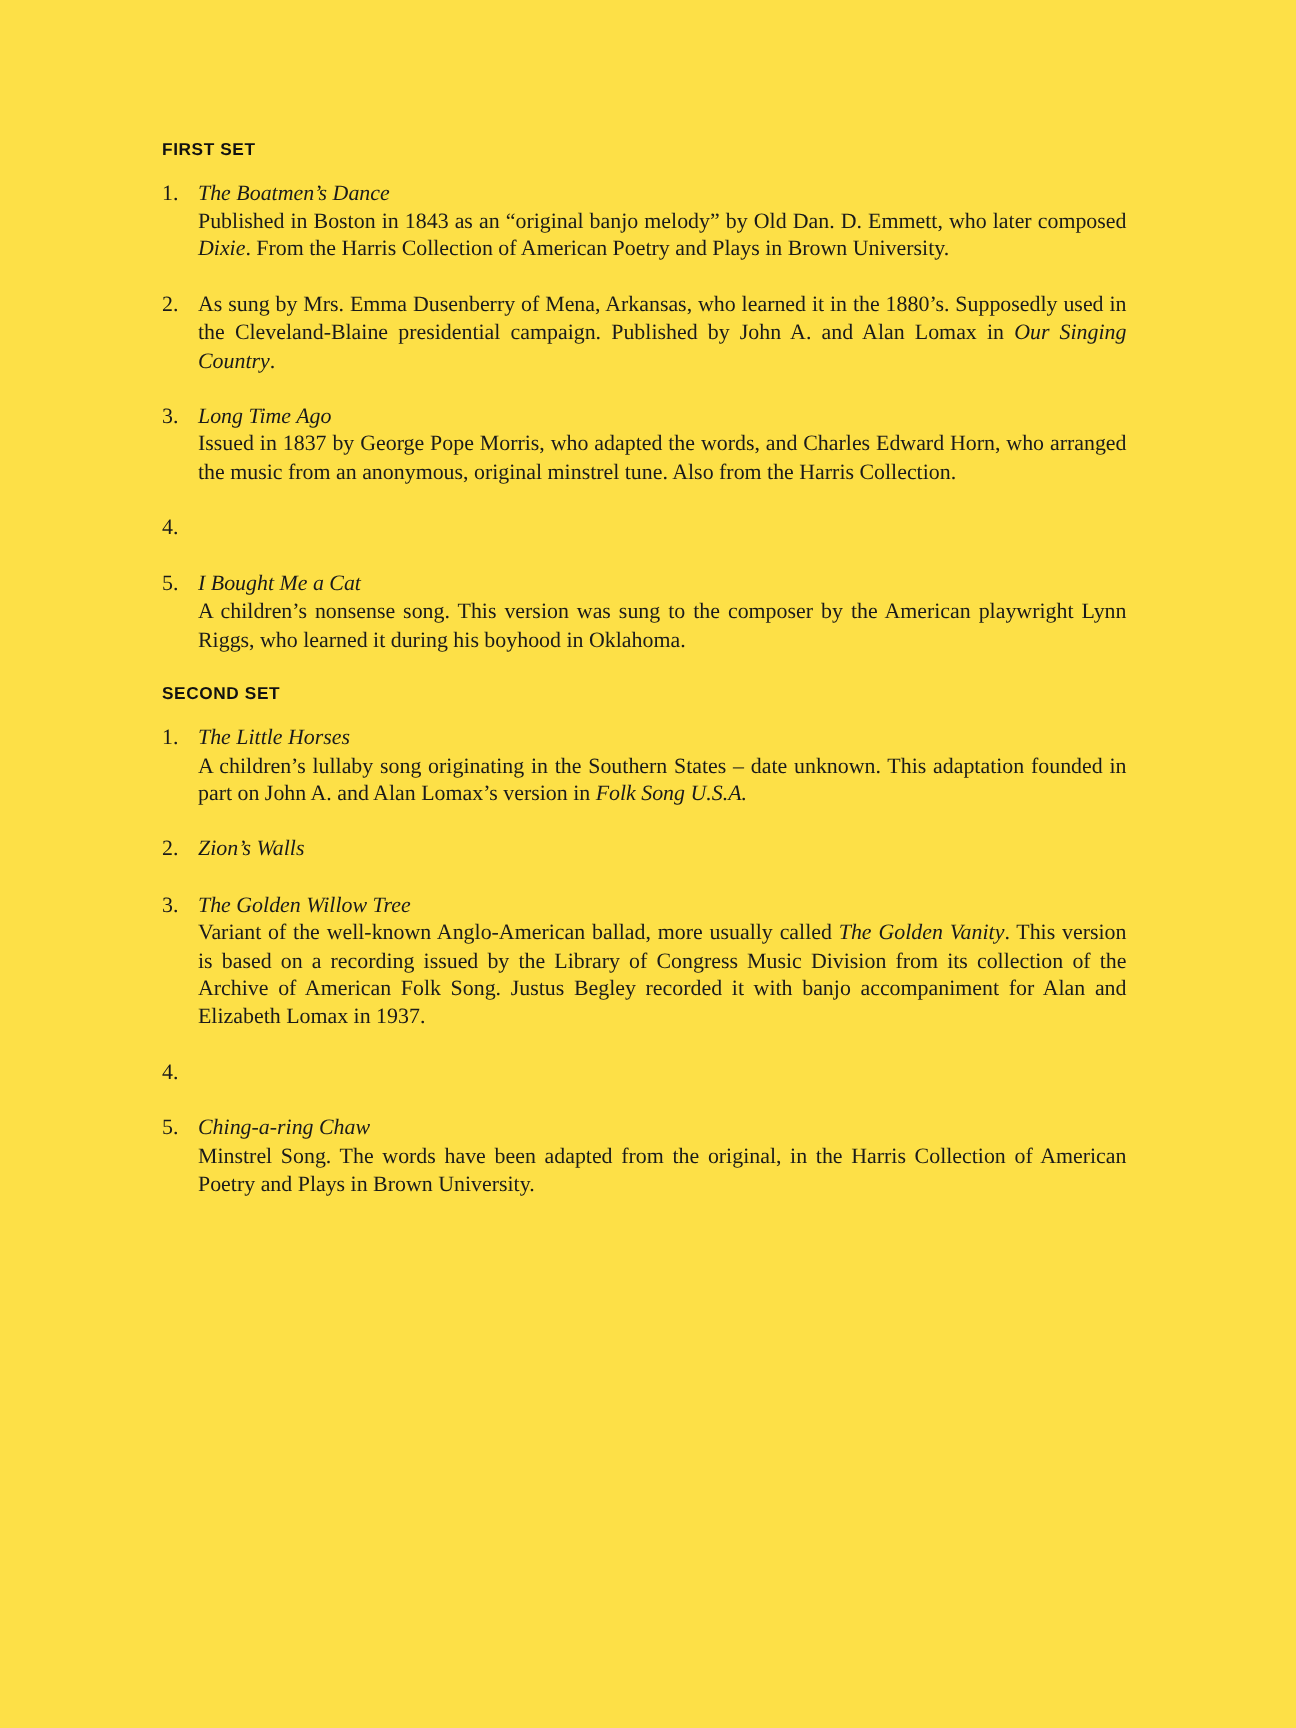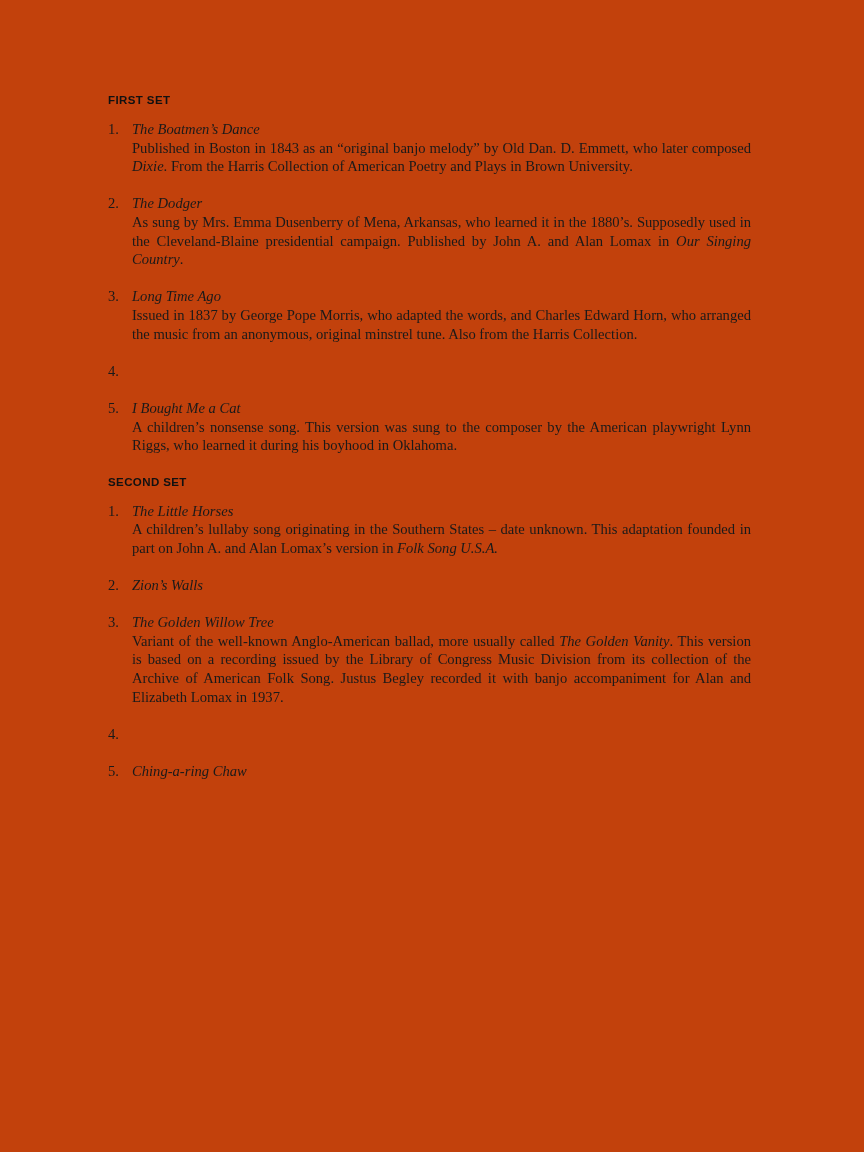--- a/index.html
+++ b/index.html
@@ -9,21 +9,21 @@
     height: 1152px;
     position: relative;
     overflow: hidden;
     font-family: "Liberation Serif", serif;
   }
   .page {
     position: absolute;
     left: 0; top: 0;
     width: 864px;
     height: 1152px;
-    background: #c2410c;
+    background: #fde047;
     color: #1a1a1a;
   }
   .content {
     position: absolute;
     left: 108px;
     top: 94px;
     width: 643px;
   }
   .section-heading {
     font-family: "Liberation Sans", sans-serif;
@@ -68,21 +68,20 @@
         <div class="item">
           <div class="num">1.</div>
           <div class="body">
             <div class="title">The Boatmen’s Dance</div>
             <p class="desc"><span class="run">Published in Boston in 1843 as an “original banjo melody” by Old Dan. D. Emmett, who later composed </span><span class="run it">Dixie</span><span class="run">. From the Harris Collection of American Poetry and Plays in Brown University.</span></p>
           </div>
         </div>
         <div class="item">
           <div class="num">2.</div>
           <div class="body">
-            <div class="title">The Dodger</div>
             <p class="desc"><span class="run">As sung by Mrs. Emma Dusenberry of Mena, Arkansas, who learned it in the 1880’s. Supposedly used in the Cleveland-Blaine presidential campaign. Published by John A. and Alan Lomax in </span><span class="run it">Our Singing Country</span><span class="run">.</span></p>
           </div>
         </div>
         <div class="item">
           <div class="num">3.</div>
           <div class="body">
             <div class="title">Long Time Ago</div>
             <p class="desc"><span class="run">Issued in 1837 by George Pope Morris, who adapted the words, and Charles Edward Horn, who arranged the music from an anonymous, original minstrel tune. Also from the Harris Collection.</span></p>
           </div>
         </div>
@@ -123,17 +122,18 @@
         </div>
         <div class="item">
           <div class="num">4.</div>
           <div class="body">
           </div>
         </div>
         <div class="item">
           <div class="num">5.</div>
           <div class="body">
             <div class="title">Ching-a-ring Chaw</div>
+            <p class="desc"><span class="run">Minstrel Song. The words have been adapted from the original, in the Harris Collection of American Poetry and Plays in Brown University.</span></p>
           </div>
         </div>
       </section>
     </div>
 </div>
 
 </body></html>

